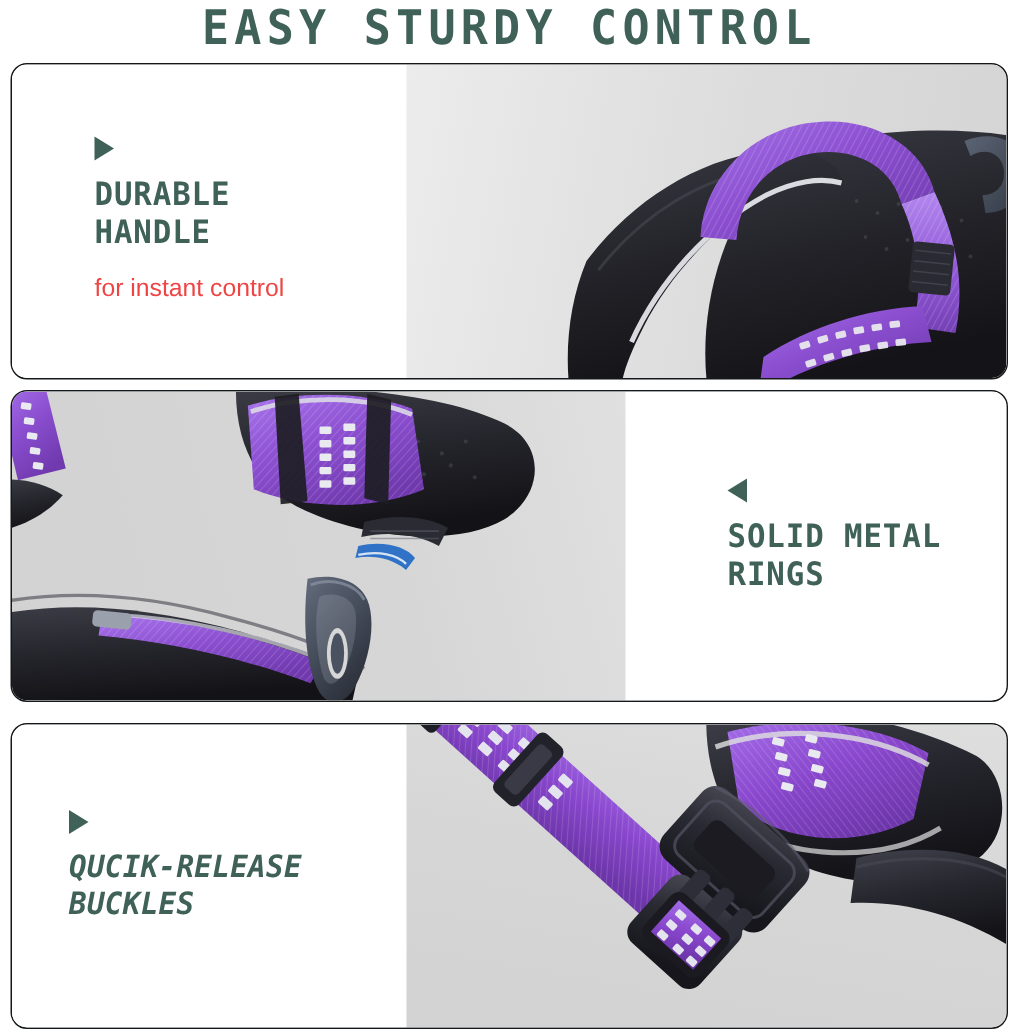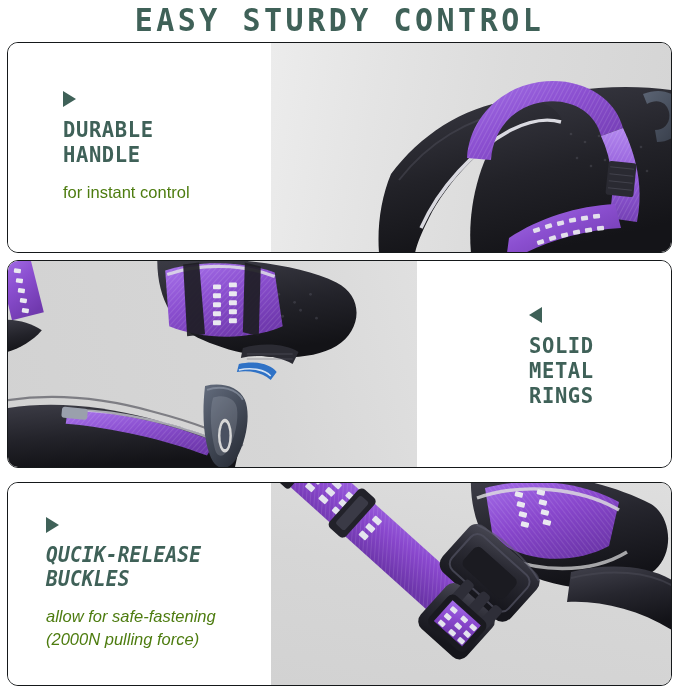--- a/index.html
+++ b/index.html
@@ -39,21 +39,21 @@
 
   
   .text-col{
     position:relative;
     background:#ffffff;
     flex:0 0 auto;
     box-sizing:border-box;
     display:flex;flex-direction:column;justify-content:center;
   }
   #panel-1 .text-col{width:263px;padding:0 0 0 55px;}
-  #panel-2 .text-col{width:254px;padding:0 0 0 112px;}
+  #panel-2 .text-col{width:254px;padding:0 0 0 68px;}
   #panel-3 .text-col{width:263px;padding:0 0 0 38px;}
 
   .marker{
     width:0;height:0;margin-bottom:11px;
   }
   .marker.right{
     border-top:8px solid transparent;
     border-bottom:8px solid transparent;
     border-left:13px solid #3f6158;
   }
@@ -70,21 +70,21 @@
     letter-spacing:0.6px;
     line-height:1.16;
     transform:scaleY(1.05);
     transform-origin:left top;
     margin:0 0 16px 0;
     white-space:pre-line;
   }
   #panel-3 .heading{font-size:19.5px;letter-spacing:0.2px;}
 
   .subtitle{
-    color:#4d7c0f;
+    color:#ef4444;
     font-family:"Liberation Sans", sans-serif;
     font-size:16.5px;font-weight:400;
     line-height:1.38;
     margin:0;
     white-space:pre-line;
   }
 
   
   .photo-col{
     position:relative;flex:1 1 auto;overflow:hidden;
@@ -323,22 +323,20 @@
   </div>
 </div>
 
 <div class="panel" id="panel-3">
   <div class="panel-inner">
 
     <div class="text-col">
       <div class="marker right"></div>
       <div class="heading">QUCIK-RELEASE
 BUCKLES</div>
-      <div class="subtitle">allow for safe-fastening
-(2000N pulling force)</div>
     </div>
 
     <div class="photo-col">
       <svg viewBox="0 0 400 204" preserveAspectRatio="xMidYMid slice">
         <defs>
           <linearGradient id="pg3" x1="0" y1="0" x2="0.7" y2="1">
             <stop offset="0%" stop-color="#a36ce8"></stop>
             <stop offset="50%" stop-color="#8947cd"></stop>
             <stop offset="100%" stop-color="#6c35a9"></stop>
           </linearGradient>

